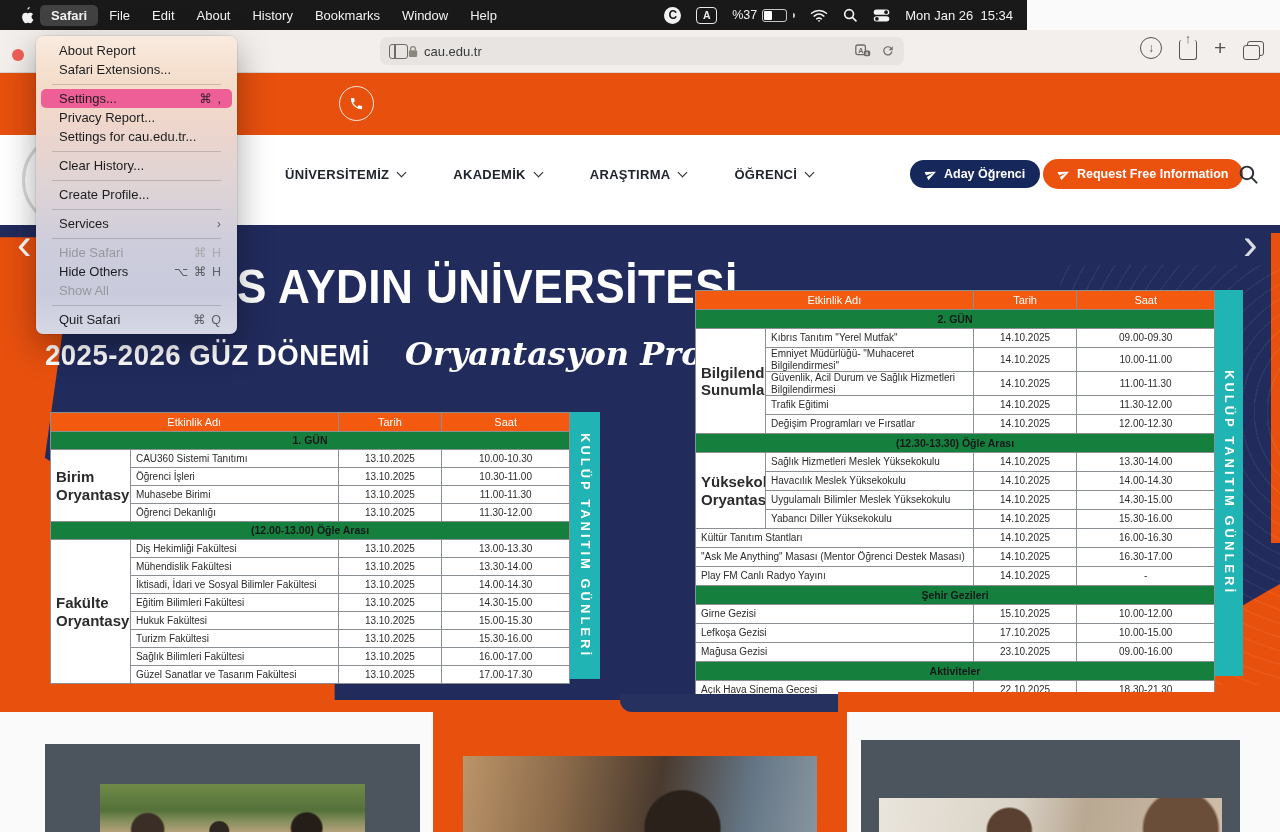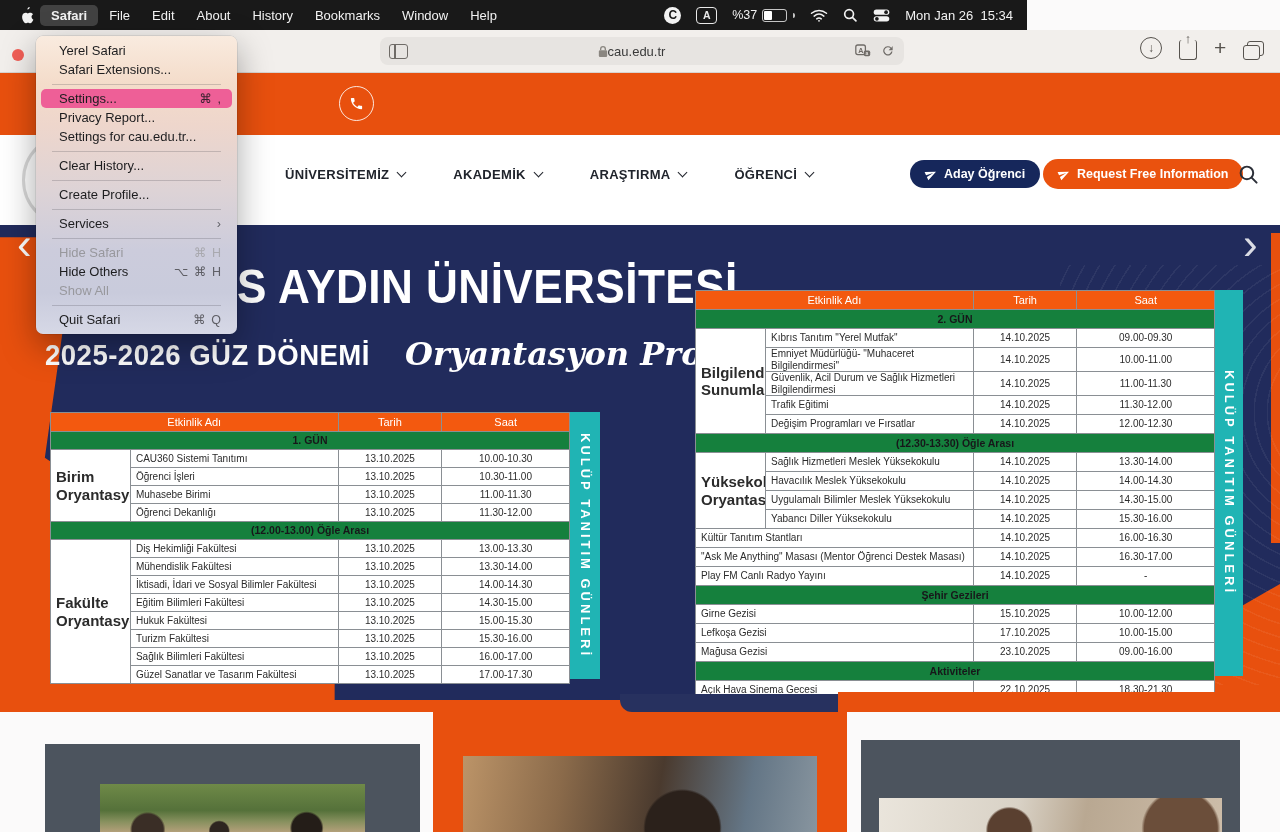--- a/index.html
+++ b/index.html
@@ -23,21 +23,21 @@
   .batt-body{width:23px;height:11px;border:1.5px solid rgba(255,255,255,.75);border-radius:3px;position:relative;}
   .batt-fill{position:absolute;left:1px;top:1px;bottom:1px;width:32%;background:#fff;border-radius:1px;}
   .batt-nub{width:2px;height:5px;background:rgba(255,255,255,.75);border-radius:0 2px 2px 0;margin-left:1px;}
   #mb-clock{white-space:nowrap;font-size:13px;}
 
   
   #toolbar{left:0;top:30px;width:1280px;height:42px;background:#f2efec;border-bottom:1px solid #d8d4d0;z-index:10;}
   .tl-red{left:12px;top:49px;width:12px;height:12px;border-radius:50%;background:#f15e56;z-index:11;}
   #urlbar{left:380px;top:37px;width:524px;height:28px;background:#e7e4e1;border-radius:8px;z-index:11;
           display:flex;align-items:center;color:#3a3a3a;}
-  #url-center{flex:1;display:flex;align-items:center;justify-content:center;font-size:13px;}
+  #url-center{flex:1;display:flex;align-items:center;gap:6px;font-size:13px;}
   .sbicon{width:17px;height:13px;border:1.5px solid #6f6b67;border-radius:3px;position:relative;margin-left:9px;}
   .sbicon:before{content:"";position:absolute;left:4px;top:0;bottom:0;width:1.5px;background:#6f6b67;}
   .tbtn{color:#5a5650;display:flex;align-items:center;justify-content:center;}
   #tb-right{left:1140px;top:36px;display:flex;align-items:center;gap:17px;z-index:11;color:#57534e;}
   .dl-circ{width:20px;height:20px;border:1.6px solid #57534e;border-radius:50%;display:flex;align-items:center;justify-content:center;font-size:12px;}
   .share-ico{width:16px;height:19px;border:1.6px solid #57534e;border-radius:3px;border-top:none;position:relative;margin-top:4px;}
   .share-ico:before{content:"↑";position:absolute;left:50%;top:-9px;transform:translateX(-50%);font-size:13px;background:transparent;}
   .plus{font-size:21px;font-weight:400;}
   .tabs-ico{width:15px;height:13px;border:1.6px solid #57534e;border-radius:3px;position:relative;margin-left:4px;}
   .tabs-ico:before{content:"";position:absolute;left:-5px;top:3px;width:15px;height:13px;border:1.6px solid #57534e;border-radius:3px;background:#f2efec;}
@@ -520,21 +520,21 @@
   </div>
 <div id="card2" class="card">
     <div class="photo"></div>
   </div>
 <div id="card3" class="card">
     <div class="photo"></div>
   </div>
 
 <div id="safari-menu" class="abs">
     <div class="menu-item">
-      <span>Yerel Safari</span>
+      <span>About Report</span>
     </div>
     <div class="menu-item">
       <span>Safari Extensions...</span>
     </div>
     <div class="menu-sep"></div>
     <div class="menu-item hl">
       <span>Settings...</span>
       <span class="sc">⌘ ,</span>
     </div>
     <div class="menu-item">

